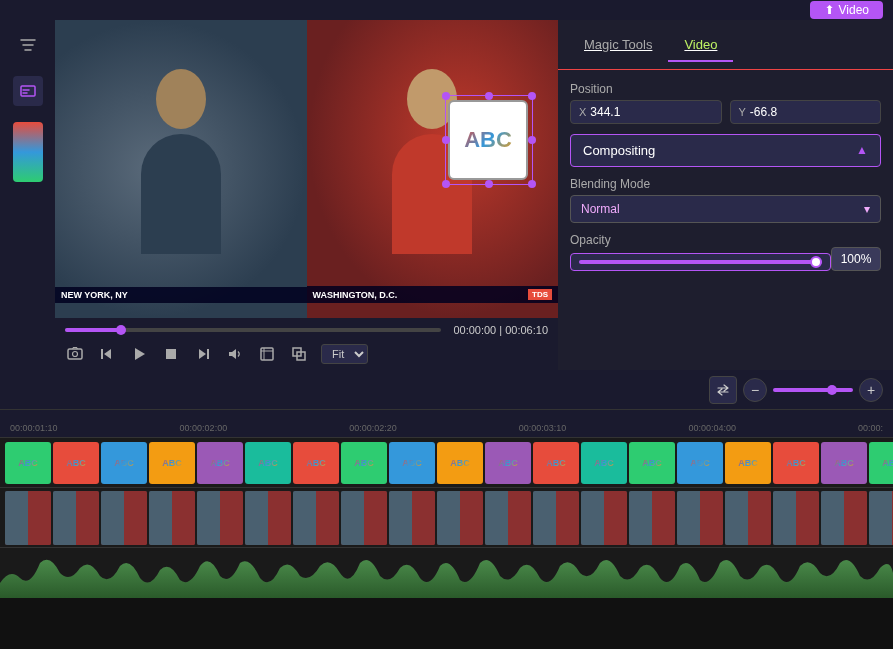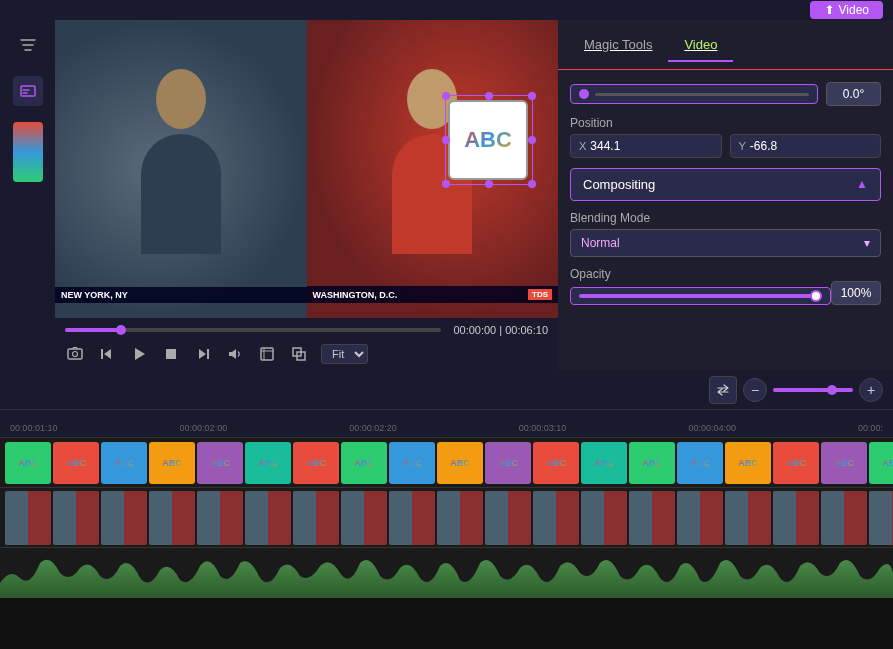--- a/index.html
+++ b/index.html
@@ -865,27 +865,20 @@
       <div class="tab">
         <span>Magic Tools</span>
       </div>
       <div class="tab active">
         <span>Video</span>
       </div>
     </div>
 
     <div class="panel-content">
 
-      <div class="rotation-row">
-        <div class="rotation-input-wrapper">
-          <div class="rotation-dot"></div>
-          <div class="rotation-slider"></div>
-        </div>
-        <div class="rotation-value">0.0°</div>
-      </div>
 
       <div>
         <div class="position-label">Position</div>
         <div class="position-inputs">
           <div class="pos-input">
             <span class="pos-label">X</span>
             <span>344.1</span>
           </div>
           <div class="pos-input">
             <span class="pos-label">Y</span>

